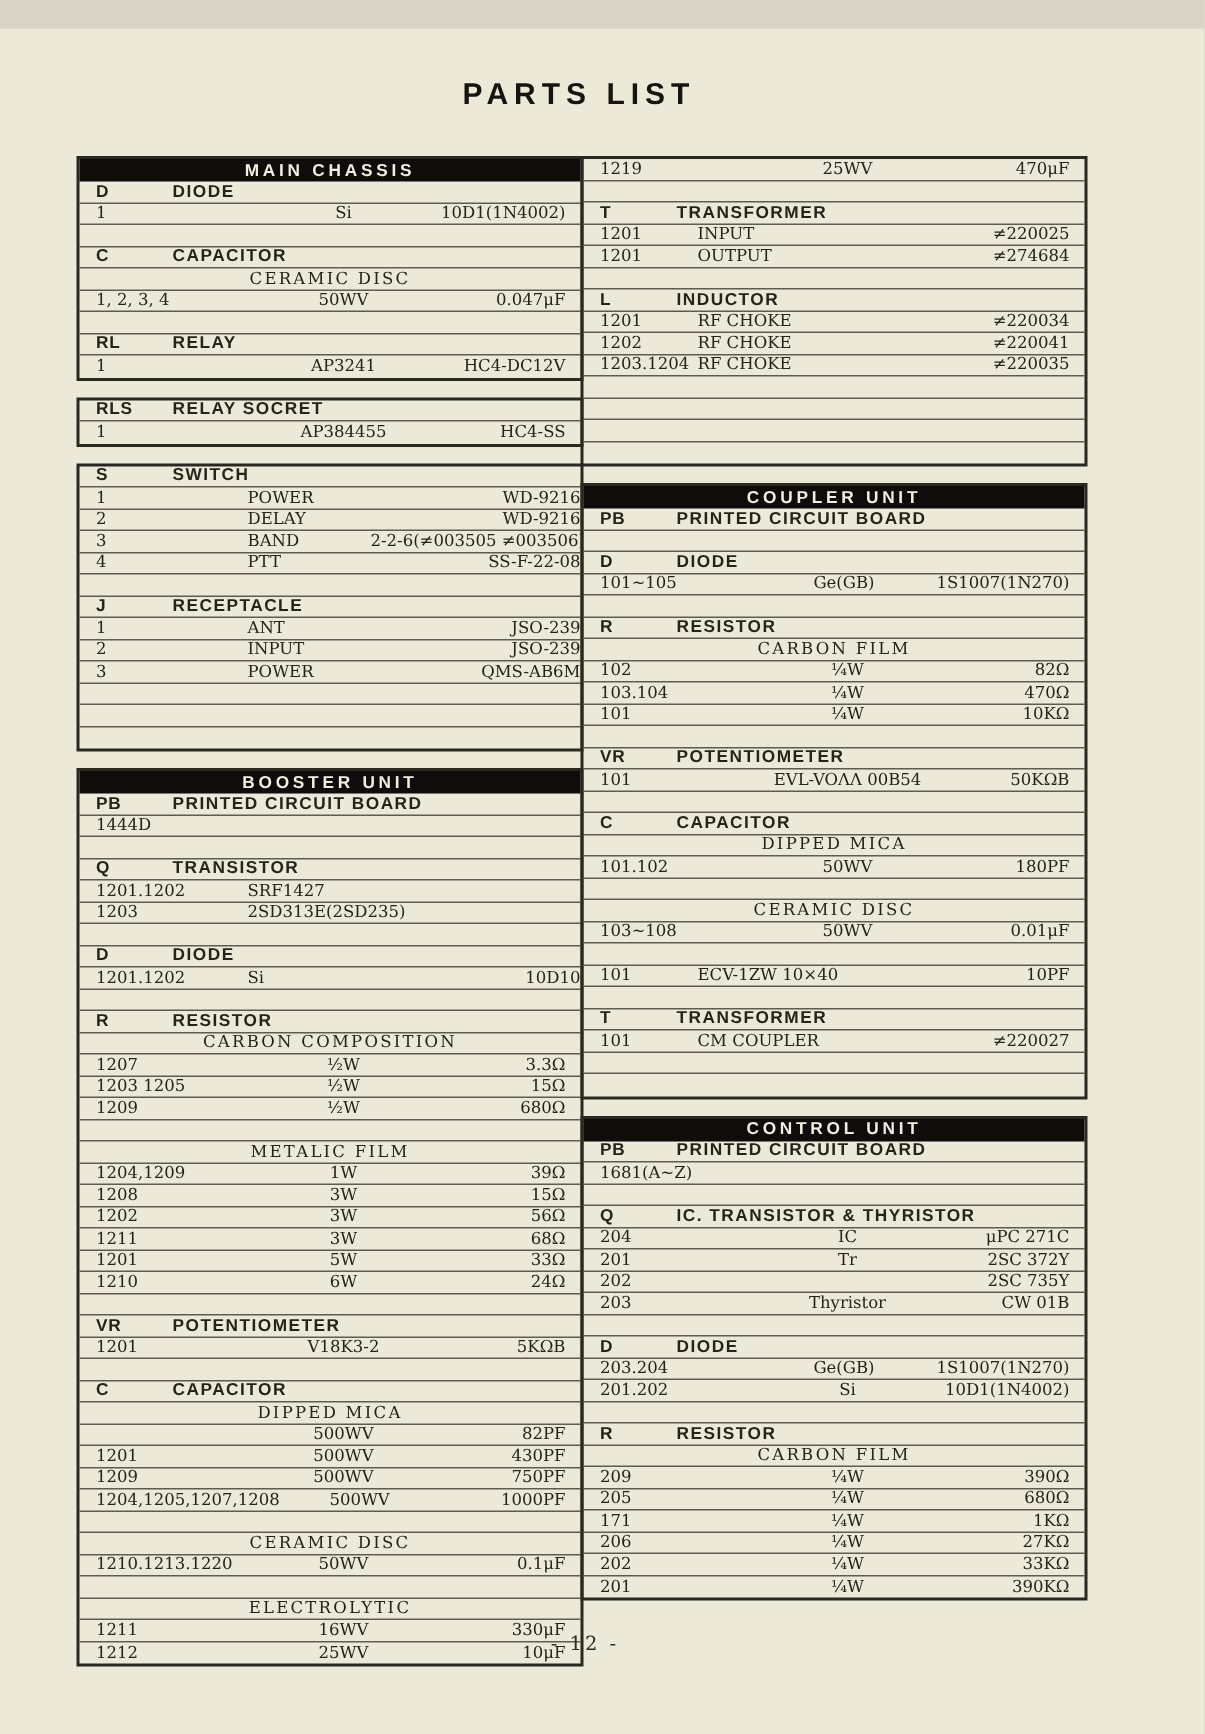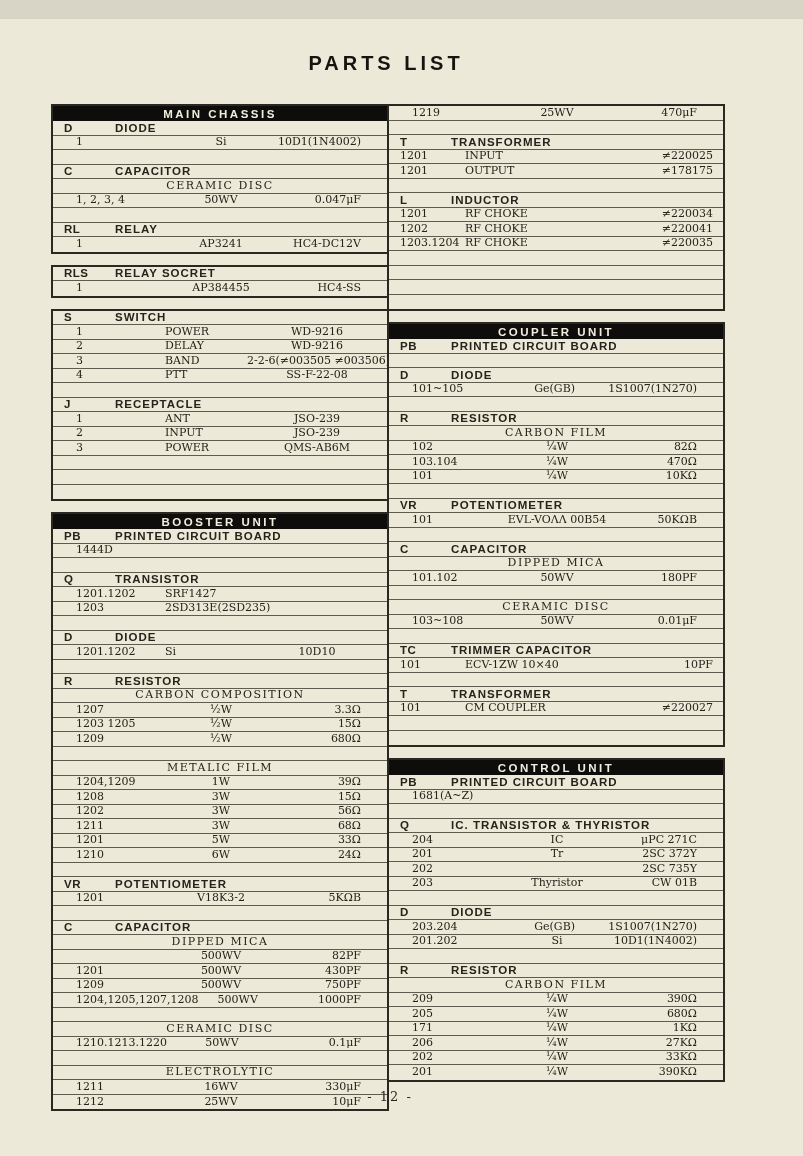--- a/index.html
+++ b/index.html
@@ -37,26 +37,26 @@
     font-family:"Liberation Sans", sans-serif; font-weight:bold;
     font-size:11.5px; letter-spacing:0.5px;
   }
   .stitle {
     font-family:"Liberation Sans", sans-serif; font-weight:bold;
     font-size:11.5px; letter-spacing:1px;text-align:center;
   }
   
   .sub { flex:1; text-align:center; letter-spacing:1.5px; }
   
-  .ref  { flex:0 0 auto; min-width:112px; padding-left:23px; box-sizing:border-box; }
+  .ref  { flex:0 0 auto; min-width:112px; padding-left:11px; box-sizing:border-box; }
   .mid  { flex:1; text-align:center; }
-  .val  { flex:0 0 auto; min-width:84px; text-align:right; padding-right:26px; }
+  .val  { flex:0 0 auto; min-width:84px; text-align:right; padding-right:10px; }
   
   .midl { flex:0 0 auto; min-width:82px; }
-  .vall { flex:1; text-align:center; }
+  .vall { flex:1; text-align:right; }
   
   .refm { flex:0 0 auto; min-width:76px; padding-left:11px; box-sizing:border-box; }
   .midm { flex:1; text-align:left; }
   .valm { flex:0 0 auto; min-width:84px; text-align:right; padding-right:10px; }
   .footer {
     position:absolute; top:1070px; left:0; width:780px; text-align:center;
     font-size:13px; letter-spacing:2px; color:#2c2920;
   }
 </style>
 </head>
@@ -330,21 +330,21 @@
             <span class="stitle">TRANSFORMER</span>
           </div>
           <div class="r">
             <span class="refm">1201</span>
             <span class="midm">INPUT</span>
             <span class="valm">≠220025</span>
           </div>
           <div class="r">
             <span class="refm">1201</span>
             <span class="midm">OUTPUT</span>
-            <span class="valm">≠178175</span>
+            <span class="valm">≠274684</span>
           </div>
           <div class="r"></div>
           <div class="r">
             <span class="pfx">L</span>
             <span class="stitle">INDUCTOR</span>
           </div>
           <div class="r">
             <span class="refm">1201</span>
             <span class="midm">RF CHOKE</span>
             <span class="valm">≠220034</span>
@@ -429,24 +429,20 @@
           <div class="r"></div>
           <div class="r">
             <span class="sub">CERAMIC DISC</span>
           </div>
           <div class="r">
             <span class="ref">103~108</span>
             <span class="mid">50WV</span>
             <span class="val">0.01μF</span>
           </div>
           <div class="r"></div>
-          <div class="r">
-            <span class="pfx">TC</span>
-            <span class="stitle">TRIMMER CAPACITOR</span>
-          </div>
           <div class="r">
             <span class="refm">101</span>
             <span class="midm">ECV-1ZW  10×40</span>
             <span class="valm">10PF</span>
           </div>
           <div class="r"></div>
           <div class="r">
             <span class="pfx">T</span>
             <span class="stitle">TRANSFORMER</span>
           </div>

